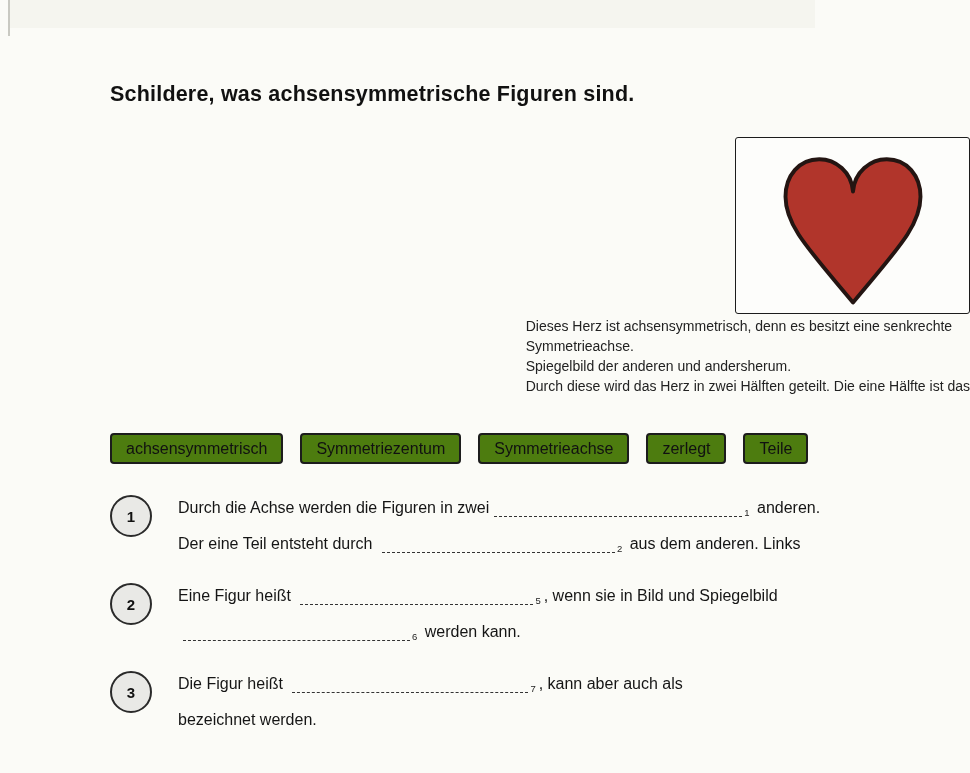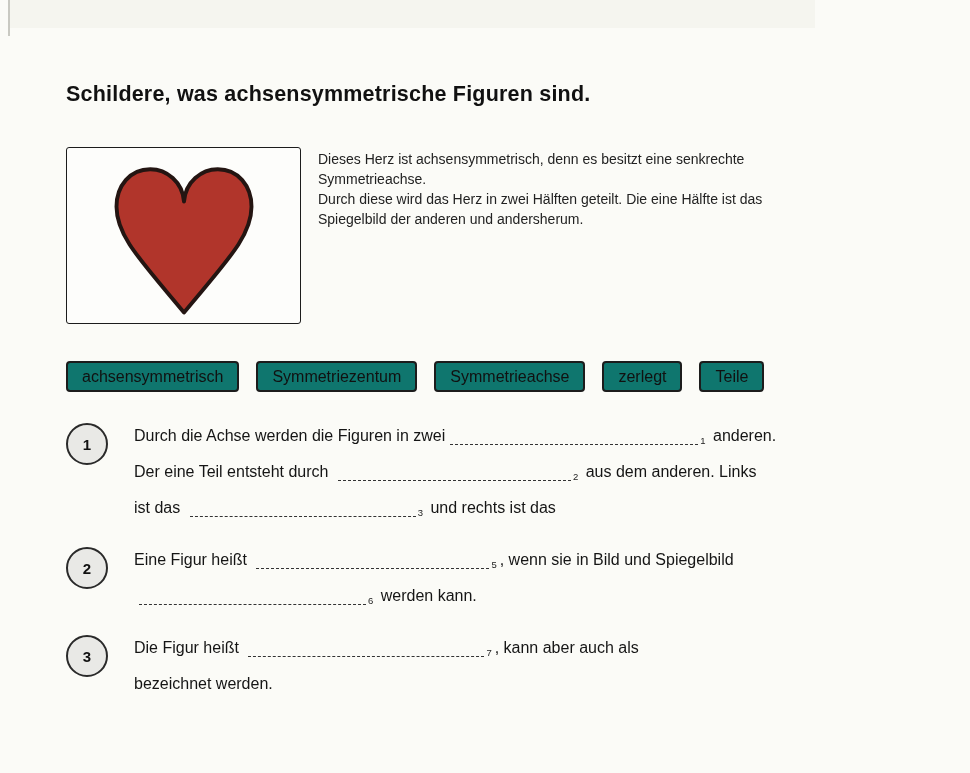--- a/index.html
+++ b/index.html
@@ -11,47 +11,47 @@
     position: relative;
   }
   .top-band {
     position: absolute; top: 0; left: 10px; width: 805px; height: 28px;
     background: #f5f5ef;
   }
   .left-edge {
     position: absolute; top: 0; left: 8px; width: 2px; height: 36px;
     background: #c9c9c2;
   }
-  .page { position: absolute; top: 0; left: 0; width: 970px; height: 546px; padding-left: 66px; box-sizing: border-box; }
+  .page { position: absolute; top: 0; left: 0; width: 970px; height: 546px; padding-left: 110px; box-sizing: border-box; }
 
   .title {
     margin: 0; padding-top: 82px;
     font-size: 21.5px; font-weight: bold; color: #111; letter-spacing: 0.2px;
   }
   .subtitle {
     margin: 10px 0 0 0; font-size: 13.5px; color: #3b3b3b;
   }
 
-  .example-row { margin-top: 40px; display: flex; align-items: flex-start; }
+  .example-row { margin-top: 30px; display: flex; align-items: flex-end; flex-direction: column; }
   .heart-box {
     width: 235px; height: 177px; background: #fdfdfb;
     border: 1.5px solid #1c1c1c; border-radius: 3px;
     display: flex; align-items: flex-end; justify-content: center;
     box-sizing: border-box;
   }
   .heart-box svg { margin-bottom: 2px; }
   .example-text {
     margin-left: 17px; padding-top: 2px;
     font-size: 14px; line-height: 20px; color: #222;
   }
 
   .word-bank { margin-top: 37px; }
   .word-row { display: flex; gap: 17px; margin-bottom: 15px; }
   .chip {
-    background: #0f766e; border: 2px solid #1c1c1c; border-radius: 4px;
+    background: #4d7c0f; border: 2px solid #1c1c1c; border-radius: 4px;
     padding: 0 14px; height: 27px; line-height: 27px;
     font-size: 16px; color: #111; white-space: nowrap;
     cursor: pointer;
   }
 
   .exercises { margin-top: 28px; }
   .exercise { display: flex; margin-bottom: 16px; }
   .num-circle {
     flex: 0 0 auto;
     width: 38px; height: 38px; border-radius: 50%;
@@ -85,42 +85,41 @@
 
   <div class="example-row">
     <div class="heart-box">
       <svg width="150" height="164" viewBox="0 0 100 108">
         <path d="M50,29 C49,16 38.5,7.5 27.5,7.5 C14,7.5 5,18.5 5,32.5 C5,52 21,68 50,103 C79,68 95,52 95,32.5 C95,18.5 86,7.5 72.5,7.5 C61.5,7.5 51,16 50,29 Z" fill="#b1352b" stroke="#241512" stroke-width="2.6" stroke-linejoin="round"></path>
       </svg>
     </div>
     <div class="example-text">
         <div>Dieses Herz ist achsensymmetrisch, denn es besitzt eine senkrechte</div>
         <div>Symmetrieachse.</div>
+        <div>Spiegelbild der anderen und andersherum.</div>
         <div>Durch diese wird das Herz in zwei Hälften geteilt. Die eine Hälfte ist das</div>
-        <div>Spiegelbild der anderen und andersherum.</div>
       </div>
   </div>
 
   <div class="word-bank">
     <div class="word-row">
         <div class="chip">achsensymmetrisch</div>
         <div class="chip">Symmetriezentum</div>
         <div class="chip">Symmetrieachse</div>
         <div class="chip">zerlegt</div>
         <div class="chip">Teile</div>
       </div>
   </div>
 
   <div class="exercises">
       <div class="exercise">
         <div class="num-circle">1</div>
         <div class="ex-lines">
           <div class="ex-line"><span>Durch die Achse werden die Figuren in zwei</span><span class="blank" style="width: 248px;"></span><span class="sub">1</span><span> anderen.</span></div>
           <div class="ex-line"><span>Der eine Teil entsteht durch </span><span class="blank" style="width: 233px;"></span><span class="sub">2</span><span> aus dem anderen. Links</span></div>
-          <div class="ex-line"><span>ist das </span><span class="blank" style="width: 226px;"></span><span class="sub">3</span><span> und rechts ist das</span></div>
         </div>
       </div>
       <div class="exercise">
         <div class="num-circle">2</div>
         <div class="ex-lines">
           <div class="ex-line"><span>Eine Figur heißt </span><span class="blank" style="width: 233px;"></span><span class="sub">5</span><span>, wenn sie in Bild und Spiegelbild</span></div>
           <div class="ex-line"><span class="blank" style="width: 227px;"></span><span class="sub">6</span><span> werden kann.</span></div>
         </div>
       </div>
       <div class="exercise">

